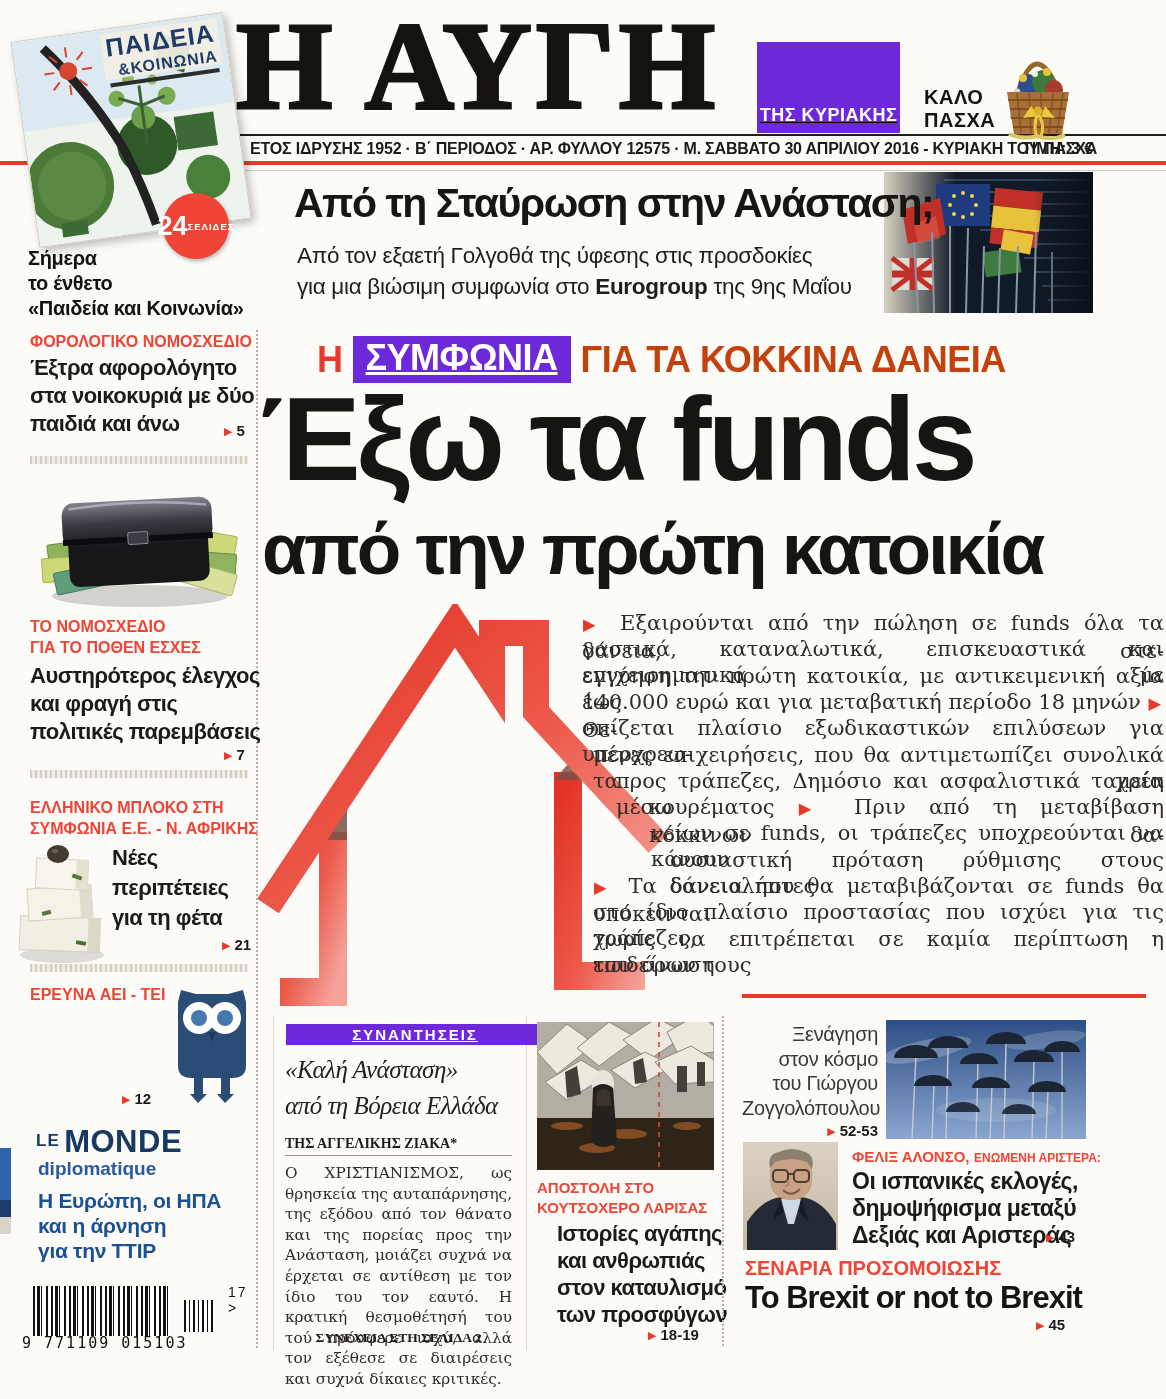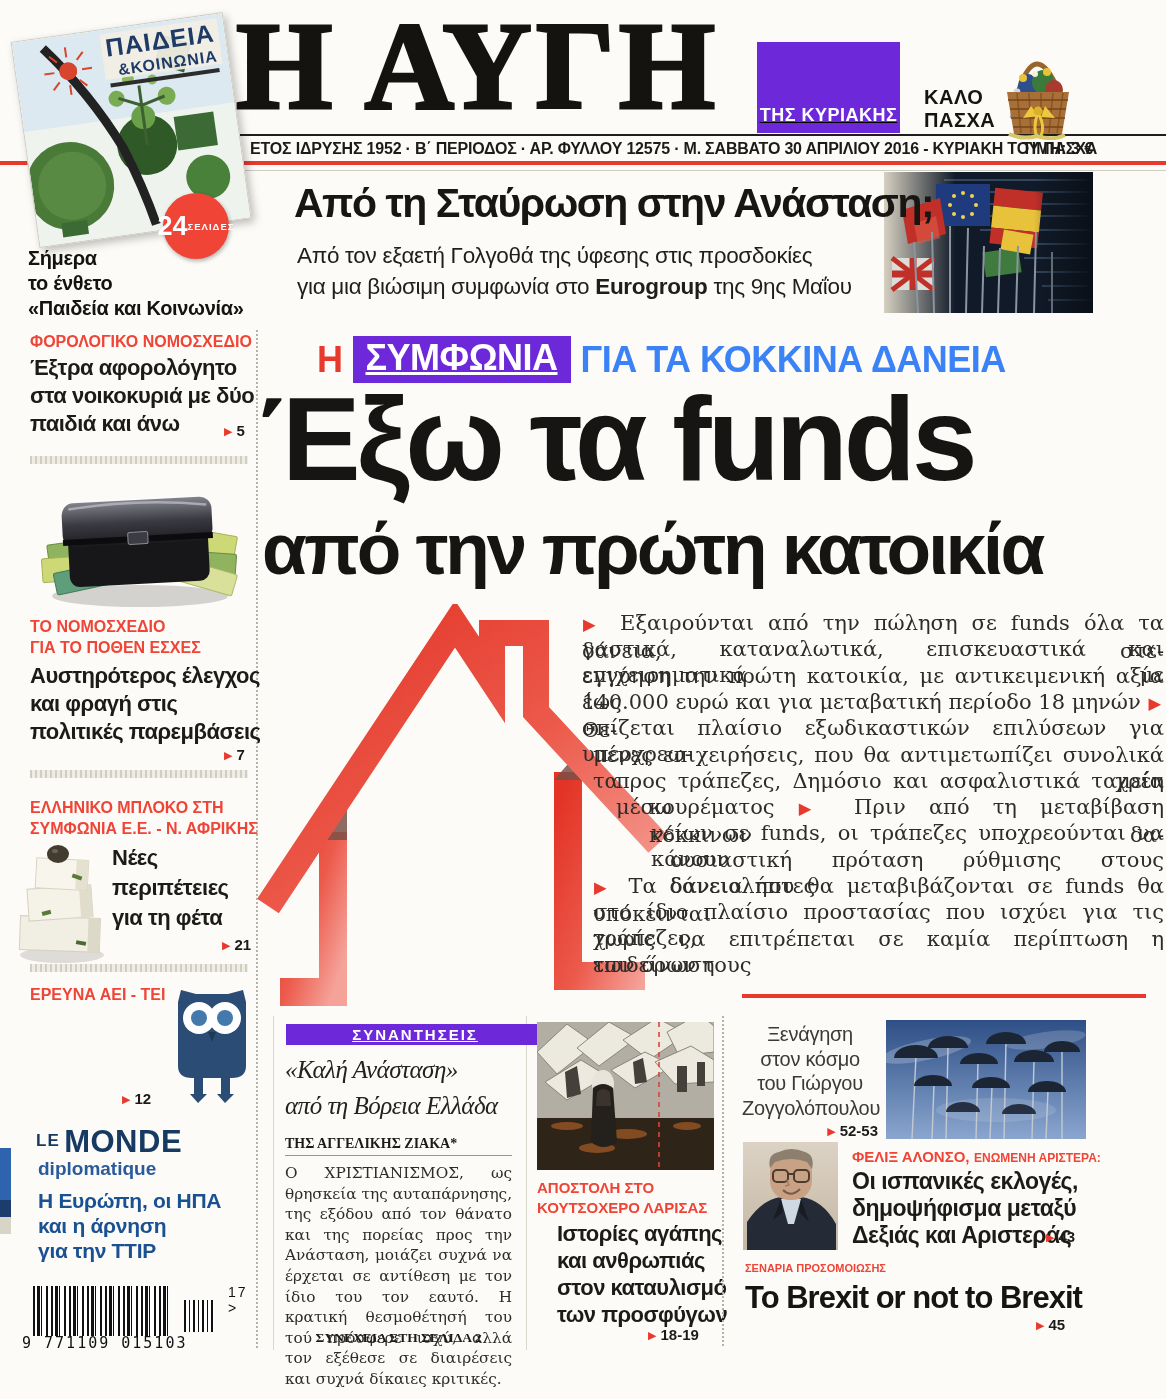--- a/index.html
+++ b/index.html
@@ -277,21 +277,21 @@
   <div class="abs" style="left:22px;top:1284px;width:215px;height:66px;">
     <div style="position:absolute;left:11px;top:2px;width:136px;height:50px;background:repeating-linear-gradient(90deg,#111 0 2px,#fff 2px 4px,#111 4px 7px,#fff 7px 8px,#111 8px 9px,#fff 9px 13px,#111 13px 15px,#fff 15px 18px);"></div>
     <div style="position:absolute;left:0px;top:50px;font-family:'DejaVu Sans Mono','Liberation Mono',monospace;font-size:15px;letter-spacing:2px;color:#111;">9 771109 015103</div>
     <div style="position:absolute;left:166px;top:0px;font-size:14px;color:#111;letter-spacing:2px;margin-left:40px;">17 &gt;</div>
     <div style="position:absolute;left:162px;top:16px;width:30px;height:32px;background:repeating-linear-gradient(90deg,#111 0 2px,#fff 2px 5px,#111 5px 6px,#fff 6px 9px);"></div>
   </div>
 
   <div class="abs" style="left:317px;top:336px;display:flex;align-items:center;gap:10px;font-size:36px;font-weight:800;letter-spacing:-0.5px;">
     <span style="color:#e8392d;">Η</span>
     <span class="redbox" style="color:#fff;padding:1px 13px 4px;">ΣΥΜΦΩΝΙΑ</span>
-    <span style="color:#3b82f6;">ΓΙΑ ΤΑ ΚΟΚΚΙΝΑ ΔΑΝΕΙΑ</span>
+    <span style="color:#c2410c;">ΓΙΑ ΤΑ ΚΟΚΚΙΝΑ ΔΑΝΕΙΑ</span>
   </div>
   <div class="abs" style="left:260px;top:380px;font-size:118px;font-weight:900;letter-spacing:-4px;line-height:1;color:#161513;">Έξω τα funds</div>
   <div class="abs" style="left:262px;top:512px;font-size:73px;font-weight:900;letter-spacing:-3px;line-height:1;color:#161513;">από την πρώτη κατοικία</div>
 
   <svg class="abs" style="left:250px;top:604px;" width="430" height="410" viewBox="0 0 430 410">
     <linearGradient id="hg" x1="0" y1="0" x2="1" y2="1">
       <stop offset="0" stop-color="#e23325"></stop>
         <stop offset="0.55" stop-color="#ec5a4b"></stop>
         <stop offset="1" stop-color="#f5a299"></stop>
     </linearGradient>
@@ -368,21 +368,21 @@
     <div>και ανθρωπιάς</div>
     <div>στον καταυλισμό</div>
     <div>των προσφύγων</div>
   </div>
   <div class="abs pageref" style="left:648px;top:1326px;"><span>18-19</span></div>
 
   <div class="abs vdots" style="left:722px;top:1016px;height:330px;"></div>
 
   <div class="abs" style="left:742px;top:994px;width:404px;height:4px;background:#e8392d;"></div>
 
-  <div class="abs" style="left:742px;top:1022px;width:136px;text-align:center;font-size:20px;line-height:24.5px;color:#3a3a36;letter-spacing:-0.3px;">
+  <div class="abs" style="left:742px;top:1022px;width:136px;text-align:right;font-size:20px;line-height:24.5px;color:#3a3a36;letter-spacing:-0.3px;">
     <div>Ξενάγηση</div>
     <div>στον κόσμο</div>
     <div>του Γιώργου</div>
     <div>Ζογγολόπουλου</div>
   </div>
   <div class="abs pageref" style="left:742px;top:1122px;width:136px;text-align:right;"><span>52-53</span></div>
 
   <svg class="abs" style="left:886px;top:1020px;" width="200" height="119" viewBox="0 0 200 119">
     <linearGradient id="sky" x1="0" y1="0" x2="0" y2="1">
         <stop offset="0" stop-color="#2e4f86"></stop>
@@ -440,17 +440,17 @@
     <span style="color:#ef4436;font-weight:bold;font-size:15px;">ΦΕΛΙΞ ΑΛΟΝΣΟ,</span>
     <span style="color:#ef4436;font-weight:bold;font-size:12px;">ΕΝΩΜΕΝΗ ΑΡΙΣΤΕΡΑ:</span>
   </div>
   <div class="abs hl" style="left:852px;top:1168px;font-size:23px;line-height:27px;">
     <div>Οι ισπανικές εκλογές,</div>
     <div>δημοψήφισμα μεταξύ</div>
     <div>Δεξιάς και Αριστεράς</div>
   </div>
   <div class="abs pageref" style="left:1046px;top:1228px;"><span>43</span></div>
 
-  <div class="abs kick" style="left:745px;top:1258px;font-size:11px;text-align:right;">ΣΕΝΑΡΙΑ ΠΡΟΣΟΜΟΙΩΣΗΣ</div>
+  <div class="abs kick" style="left:745px;top:1258px;font-size:20px;text-align:right;">ΣΕΝΑΡΙΑ ΠΡΟΣΟΜΟΙΩΣΗΣ</div>
   <div class="abs" style="left:745px;top:1280px;font-size:31px;font-weight:900;letter-spacing:-1px;color:#161513;">Το Brexit or not to Brexit</div>
   <div class="abs pageref" style="left:1036px;top:1316px;"><span>45</span></div>
 
 </div>
 
 </body></html>

